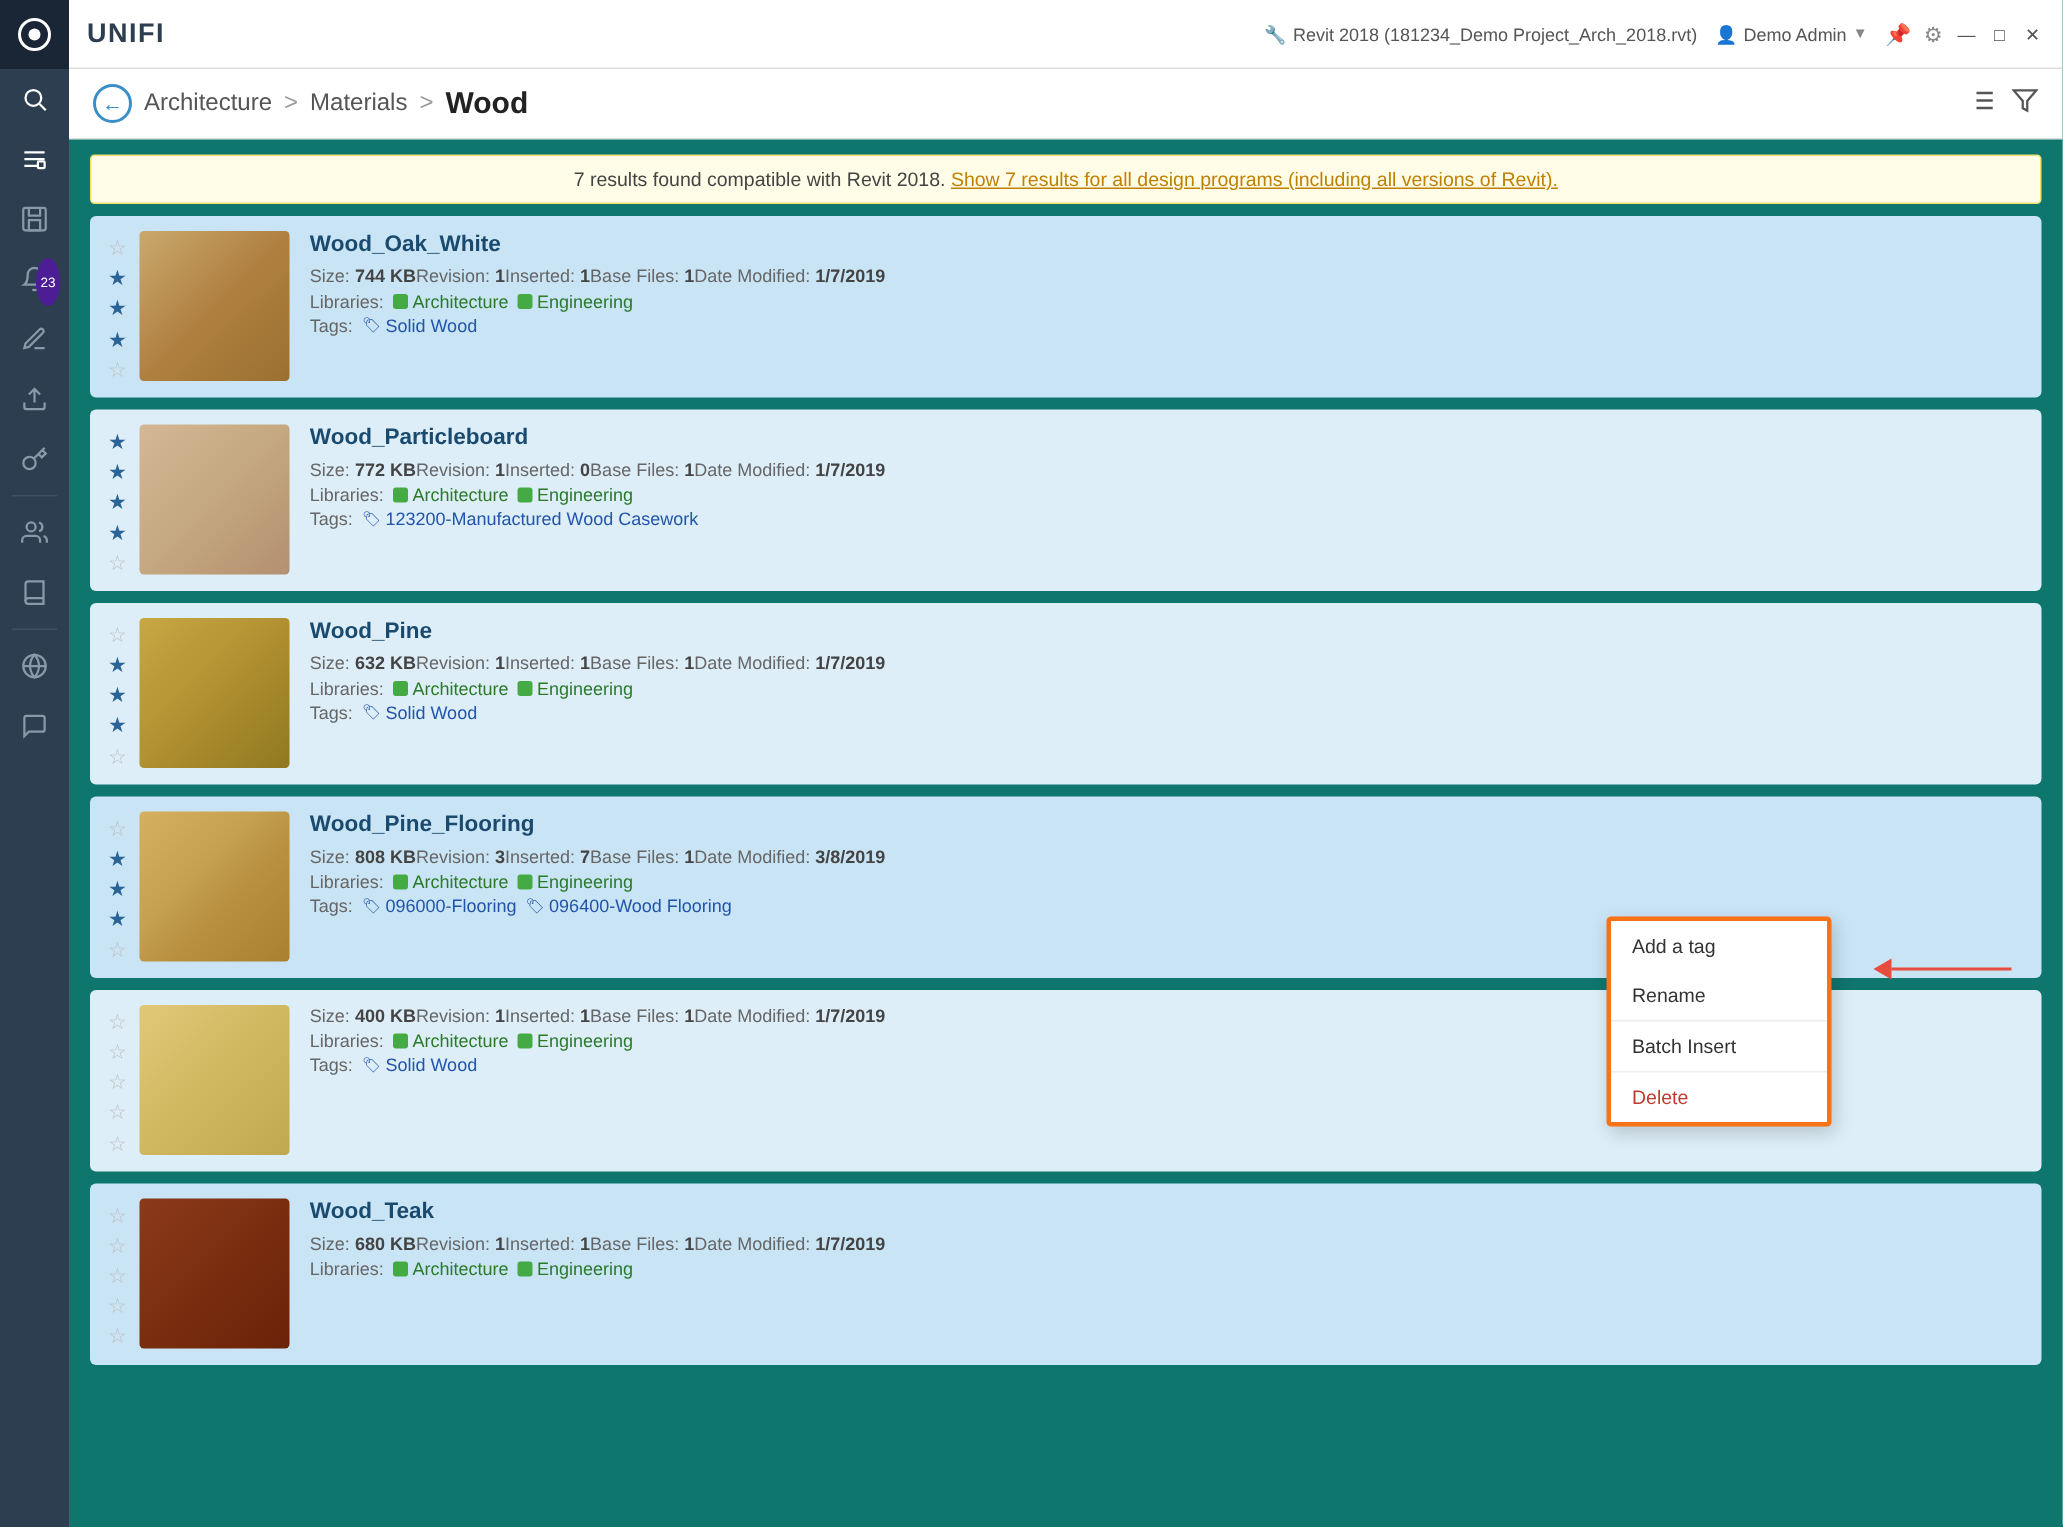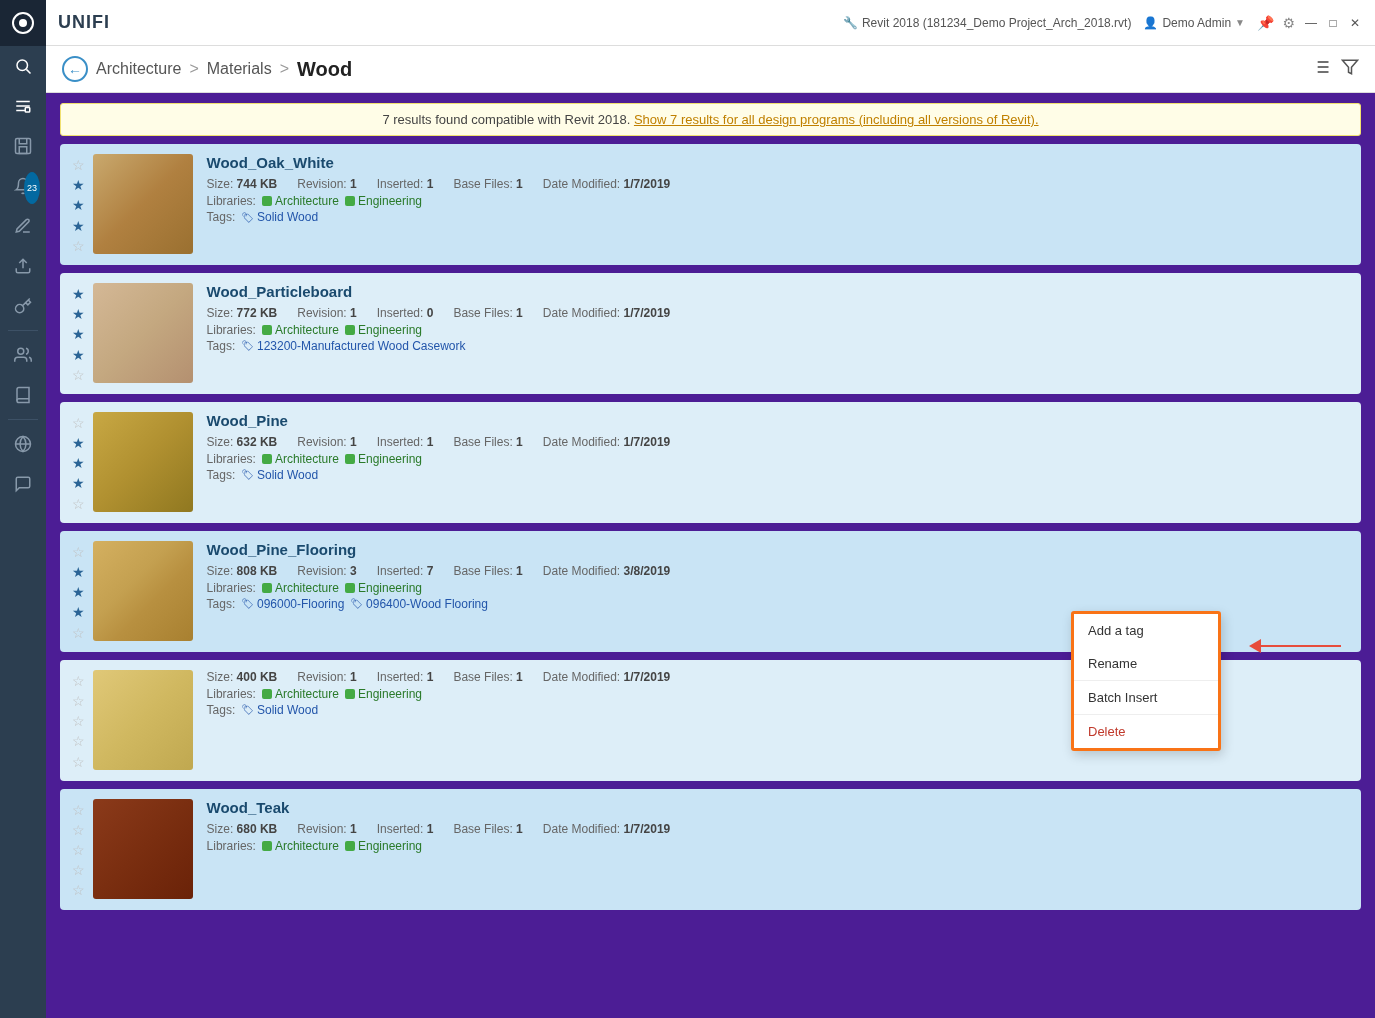--- a/index.html
+++ b/index.html
@@ -29,21 +29,21 @@
       display: flex; align-items: center; justify-content: center;
       color: #8899aa;
       cursor: pointer;
       position: relative;
       font-size: 16px;
     }
     .sidebar-icon.active { color: white; }
     .sidebar-icon .badge {
       position: absolute;
       top: 6px; right: 6px;
-      background: #0369a1;
+      background: #4c1d95;
       color: white;
       font-size: 9px;
       width: 16px; height: 32px;
       border-radius: 50%;
       display: flex; align-items: center; justify-content: center;
     }
     .sidebar-divider {
       width: 30px;
       height: 1px;
       background: #3d5166;
@@ -103,21 +103,21 @@
     .breadcrumb-current { color: #222; font-size: 20px; font-weight: 700; }
     .breadcrumb-right { margin-left: auto; display: flex; align-items: center; gap: 10px; }
     .list-icon, .filter-icon {
       color: #555; font-size: 18px; cursor: pointer;
     }
 
     
     .content-area {
       flex: 1;
       overflow-y: auto;
-      background: #4c1d95;
+      background: #0f766e;
       padding: 0;
     }
 
     
     .compat-banner {
       background: #fffde7;
       border: 1px solid #f0e070;
       margin: 10px 14px 8px 14px;
       padding: 8px 14px;
       font-size: 13px;
@@ -195,21 +195,20 @@
     }
     .tag-item {
       display: flex; align-items: center; gap: 3px;
       color: #2255aa;
       cursor: pointer;
     }
     .tag-item::before { content: '🏷'; font-size: 10px; }
 
     .meta-row {
       display: flex;
-      gap: 20px;
       font-size: 12px;
       color: #444;
       margin-bottom: 3px;
       flex-wrap: wrap;
     }
 
     
     .context-menu {
       position: absolute;
       right: 140px;

